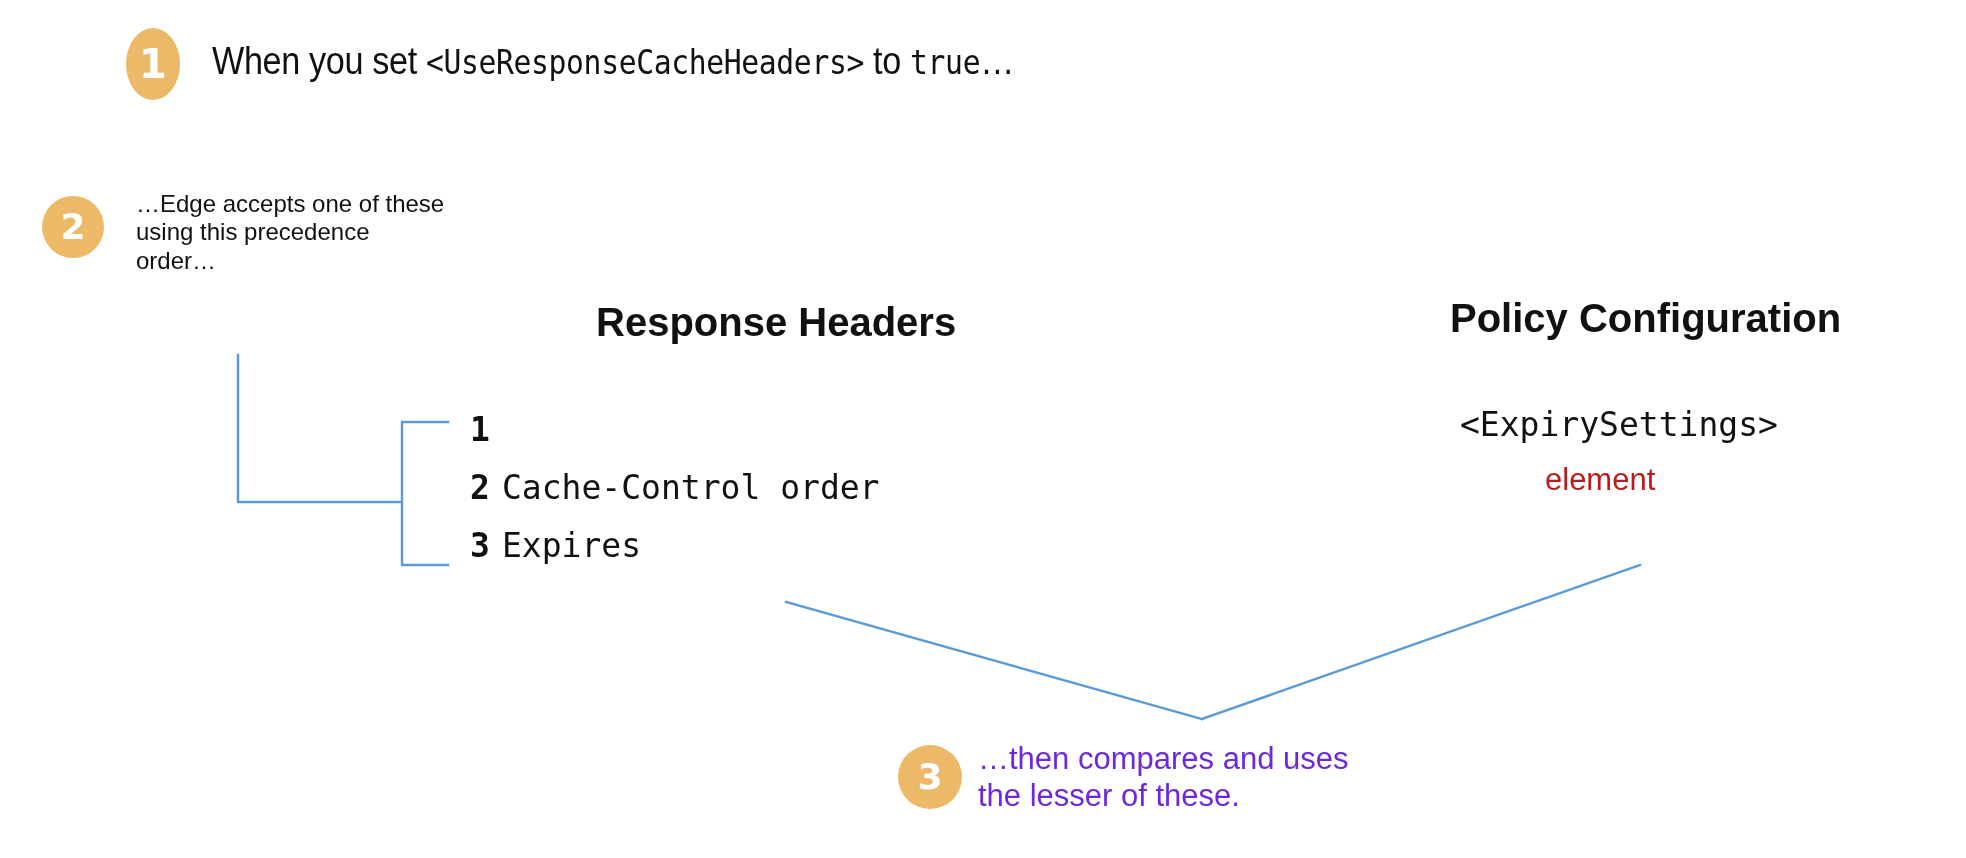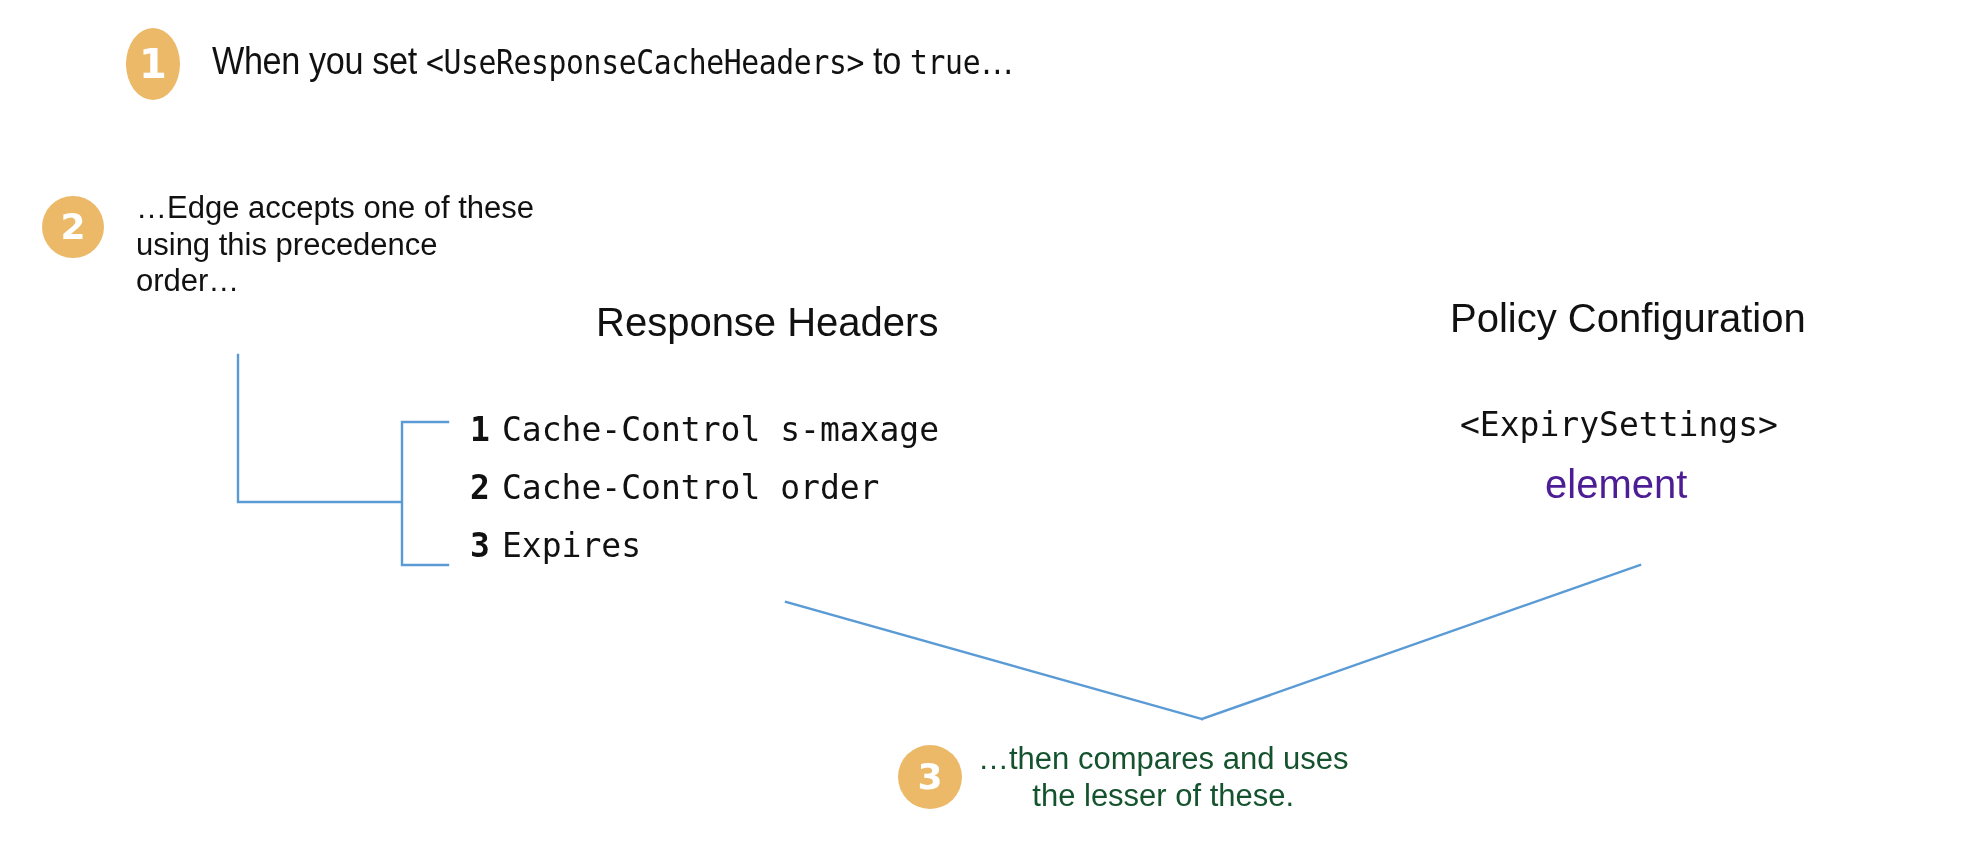--- a/index.html
+++ b/index.html
@@ -38,38 +38,39 @@
     transform:scaleX(0.9);
     transform-origin:left center;
   }
   .step1-text .mono{
     font-family:"DejaVu Sans Mono","Liberation Mono",monospace;
     font-size:33px;
   }
 
   .step2-text{
     position:absolute;left:136px;top:190px;
-    font-size:31px;line-height:1.18;
+    font-size:24px;line-height:1.18;
     color:#111111;
     white-space:pre-line;
   }
 
   .step3-text{
     position:absolute;left:978px;top:740px;
     font-size:31px;line-height:1.2;
-    color:#14532d;
-    text-align:center;
+    color:#6d28d9;
+    text-align:left;
     white-space:pre-line;
   }
 
   .col-heading{
     position:absolute;
     font-size:40px;
     color:#111111;
     white-space:nowrap;
+    font-weight:bold;
   }
   #heading-response{left:596px;top:300px;}
   #heading-policy{left:1422px;top:296px;margin-left:28px;}
 
   .list{
     position:absolute;left:470px;top:410px;
     font-family:"DejaVu Sans Mono","Liberation Mono",monospace;
     font-size:33px;
     color:#111111;
   }
@@ -77,21 +78,21 @@
   .list-num{font-weight:bold;width:32px;display:inline-block;}
   .list-label{}
 
   .policy-mono{
     position:absolute;left:1424px;top:405px;
     font-family:"DejaVu Sans Mono","Liberation Mono",monospace;
     font-size:33px;color:#111111;white-space:nowrap;margin-left:36px;
   }
   .policy-sub{
     position:absolute;left:1545px;top:462px;
-    font-size:40px;color:#4c1d95;white-space:nowrap;
+    font-size:31px;color:#b91c1c;white-space:nowrap;
   }
 </style>
 </head>
 <body style="background: rgb(255, 255, 255);">
 
 <div id="canvas">
 
   <svg class="connectors" viewBox="0 0 1966 858" xmlns="http://www.w3.org/2000/svg">
 
     <path d="M 238 355 L 238 502 L 400 502" fill="none" stroke="#5B9BD5" stroke-width="2.4" stroke-linecap="square"></path>
@@ -109,21 +110,20 @@
   <div class="badge badge-oval" id="badge-2" style="background: rgb(235, 185, 104);">2</div>
   <div class="step2-text">…Edge accepts one of these
 using this precedence
 order…</div>
 
   <div class="col-heading" id="heading-response">Response Headers</div>
 
   <div class="list">
     <div class="list-row">
       <span class="list-num">1</span>
-      <span class="list-label">Cache-Control s-maxage</span>
     </div>
     <div class="list-row">
       <span class="list-num">2</span>
       <span class="list-label">Cache-Control order</span>
     </div>
     <div class="list-row">
       <span class="list-num">3</span>
       <span class="list-label">Expires</span>
     </div>
   </div>

